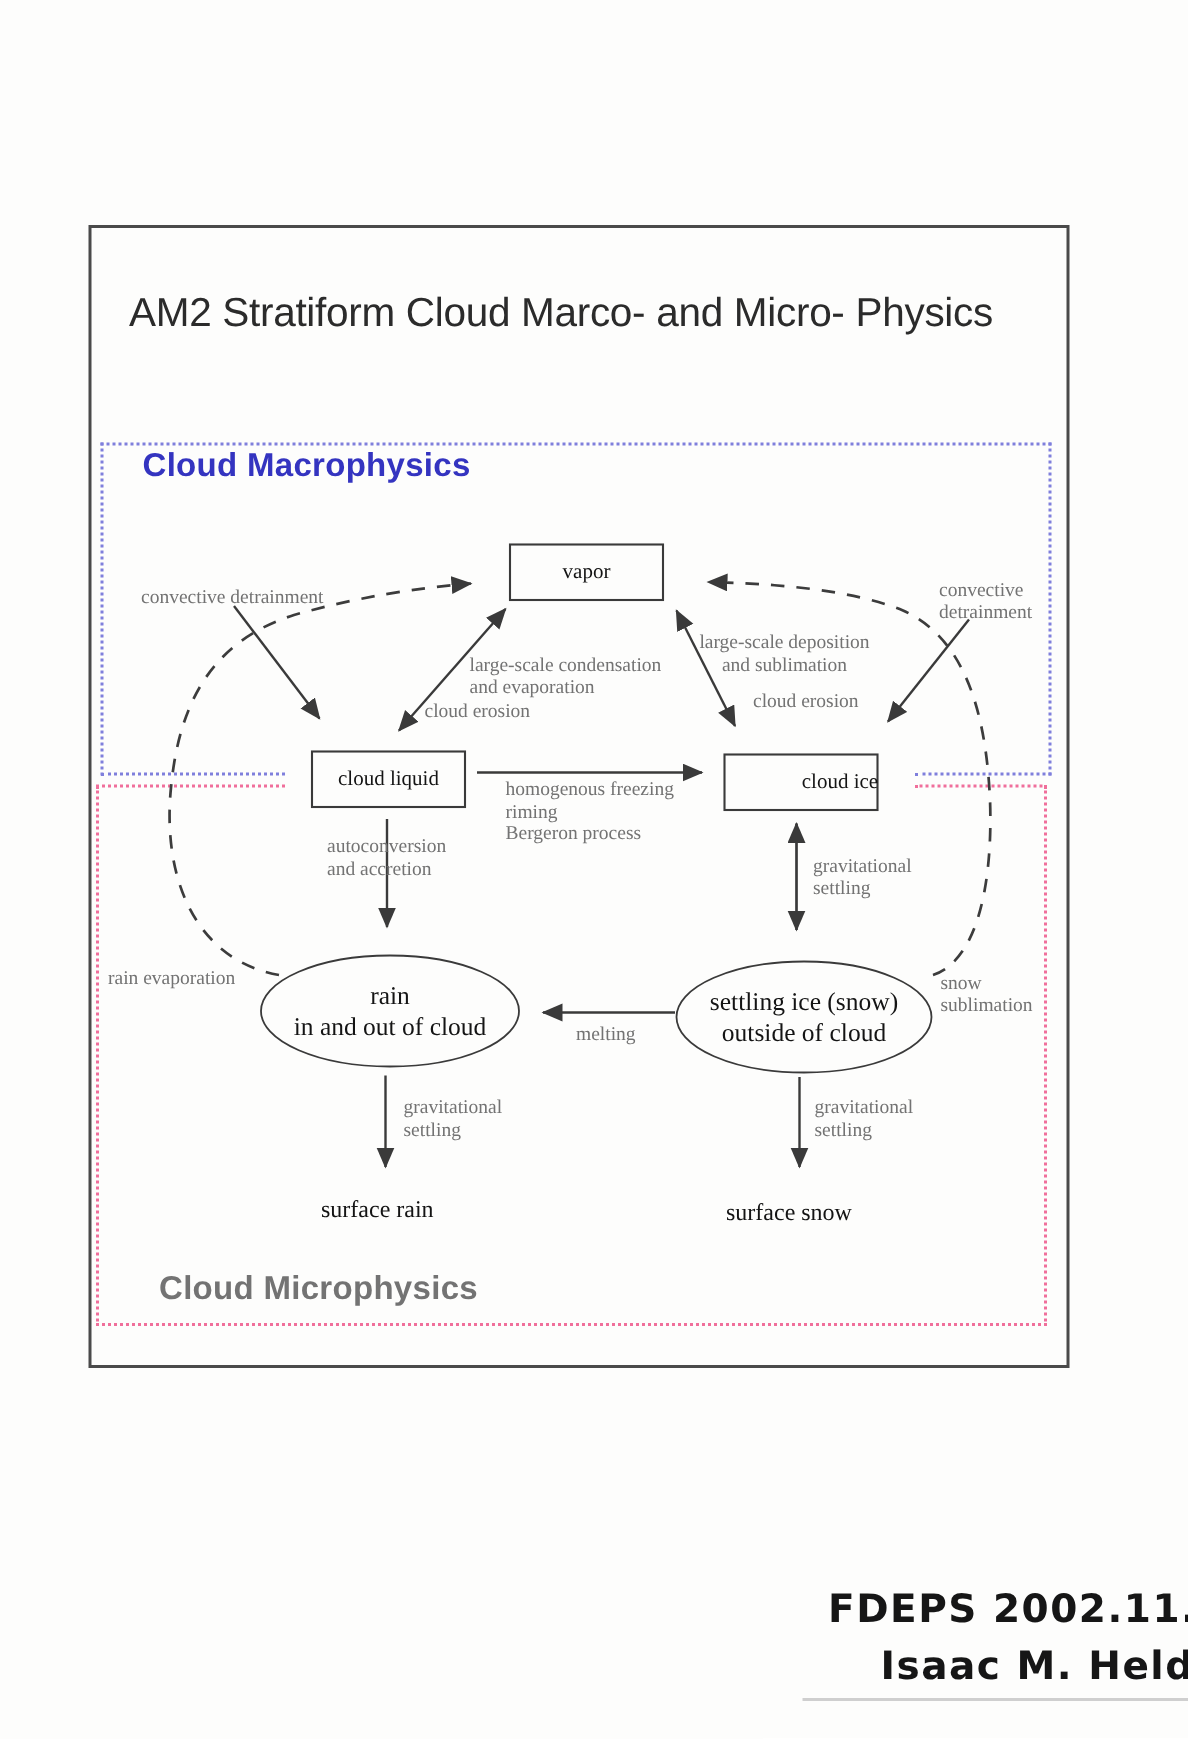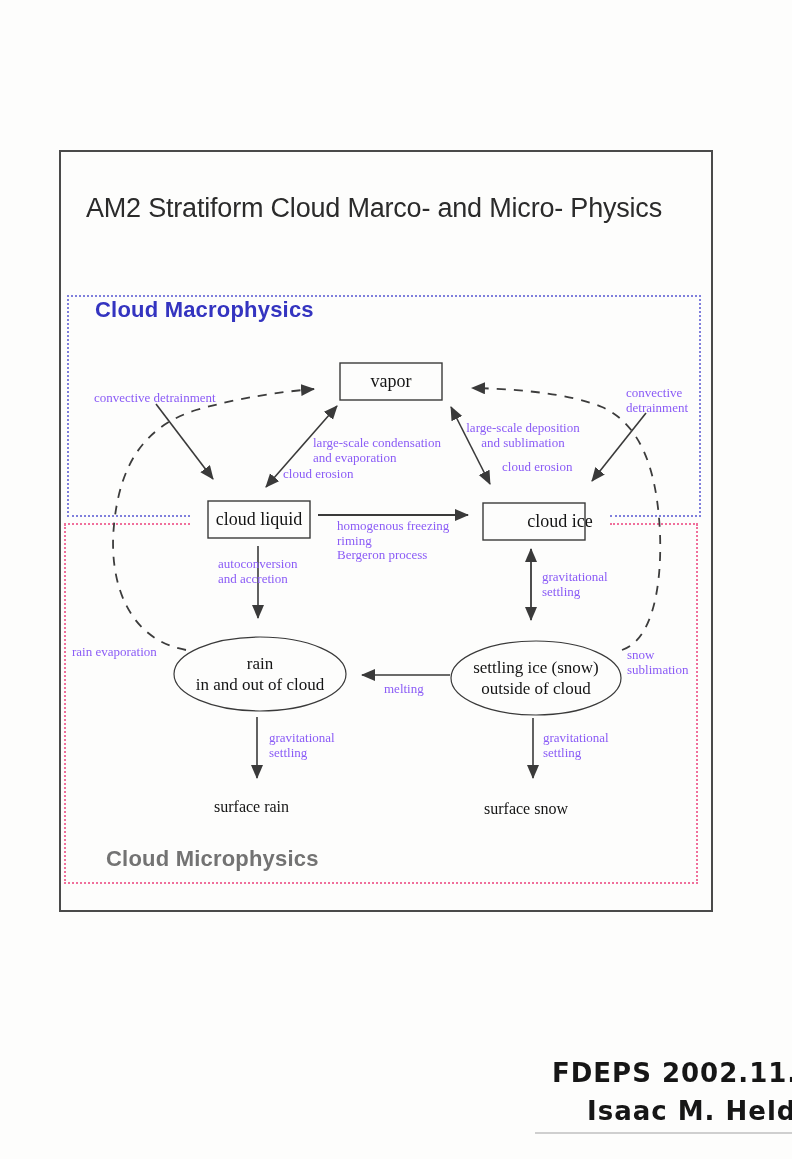--- a/index.html
+++ b/index.html
@@ -29,27 +29,27 @@
   .seg-blue{border-top:2px dotted #7f7fdc;}
   .seg-pink{border-top:2px dotted #f06f9b;}
   .region-label{
     position:absolute;font-family:"Liberation Sans",sans-serif;
     font-weight:600;font-size:22px;letter-spacing:0.2px;white-space:nowrap;
   }
   .macro-label{left:95px;top:297px;color:#3434c0;}
   .micro-label{left:106px;top:846px;color:#737373;}
   svg.diagram{position:absolute;left:0;top:0;pointer-events:none;}
   .lbl{
-    position:absolute;font-size:13px;line-height:14.5px;color:#8b5cf6;
+    position:absolute;font-size:13px;line-height:14.5px;color:#737373;
     white-space:pre-line;
   }
   .ctr{text-align:center;}
   .node-label{
     position:absolute;display:flex;align-items:center;justify-content:center;
-    font-size:18px;color:#141414;white-space:pre-line;text-align:center;
+    font-size:14px;color:#141414;white-space:pre-line;text-align:center;
   }
   .ellipse-label{font-size:17px;line-height:21px;}
   .surface{position:absolute;font-size:16px;color:#141414;white-space:nowrap;}
   .handwriting{
     position:absolute;font-family:"DejaVu Sans",sans-serif;font-weight:800;
     font-size:26px;color:#161616;letter-spacing:1px;white-space:nowrap;
   }
   .scan-line{position:absolute;background:#cfcfcf;}
 </style>
 </head>

